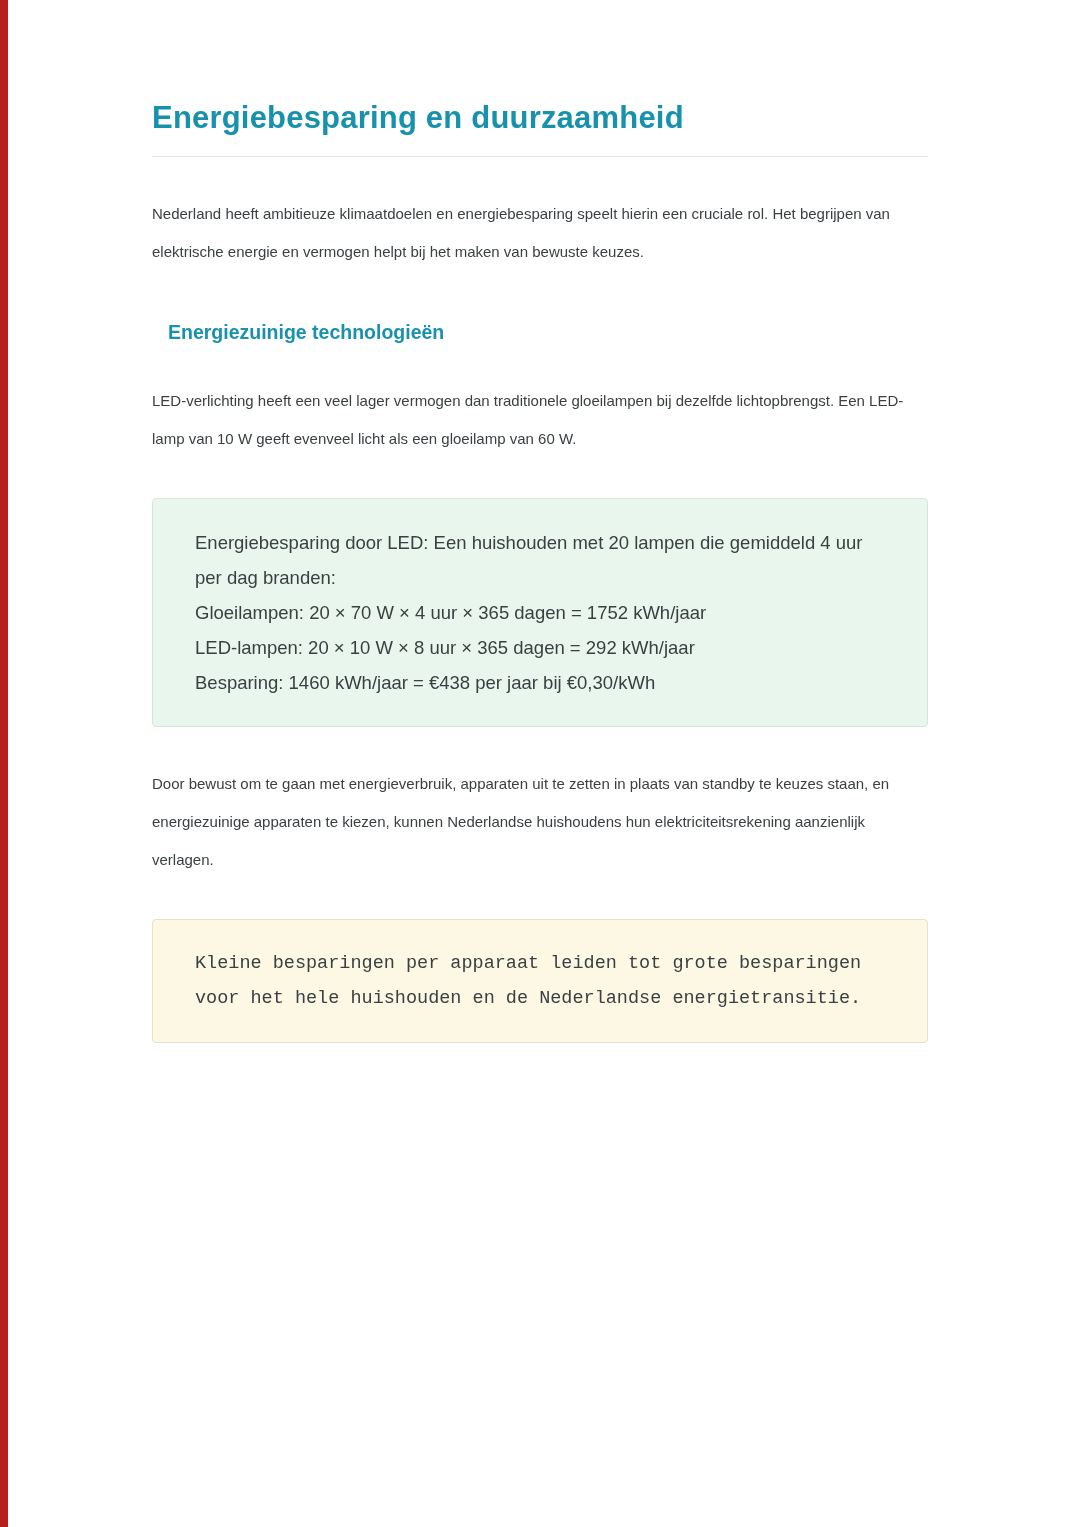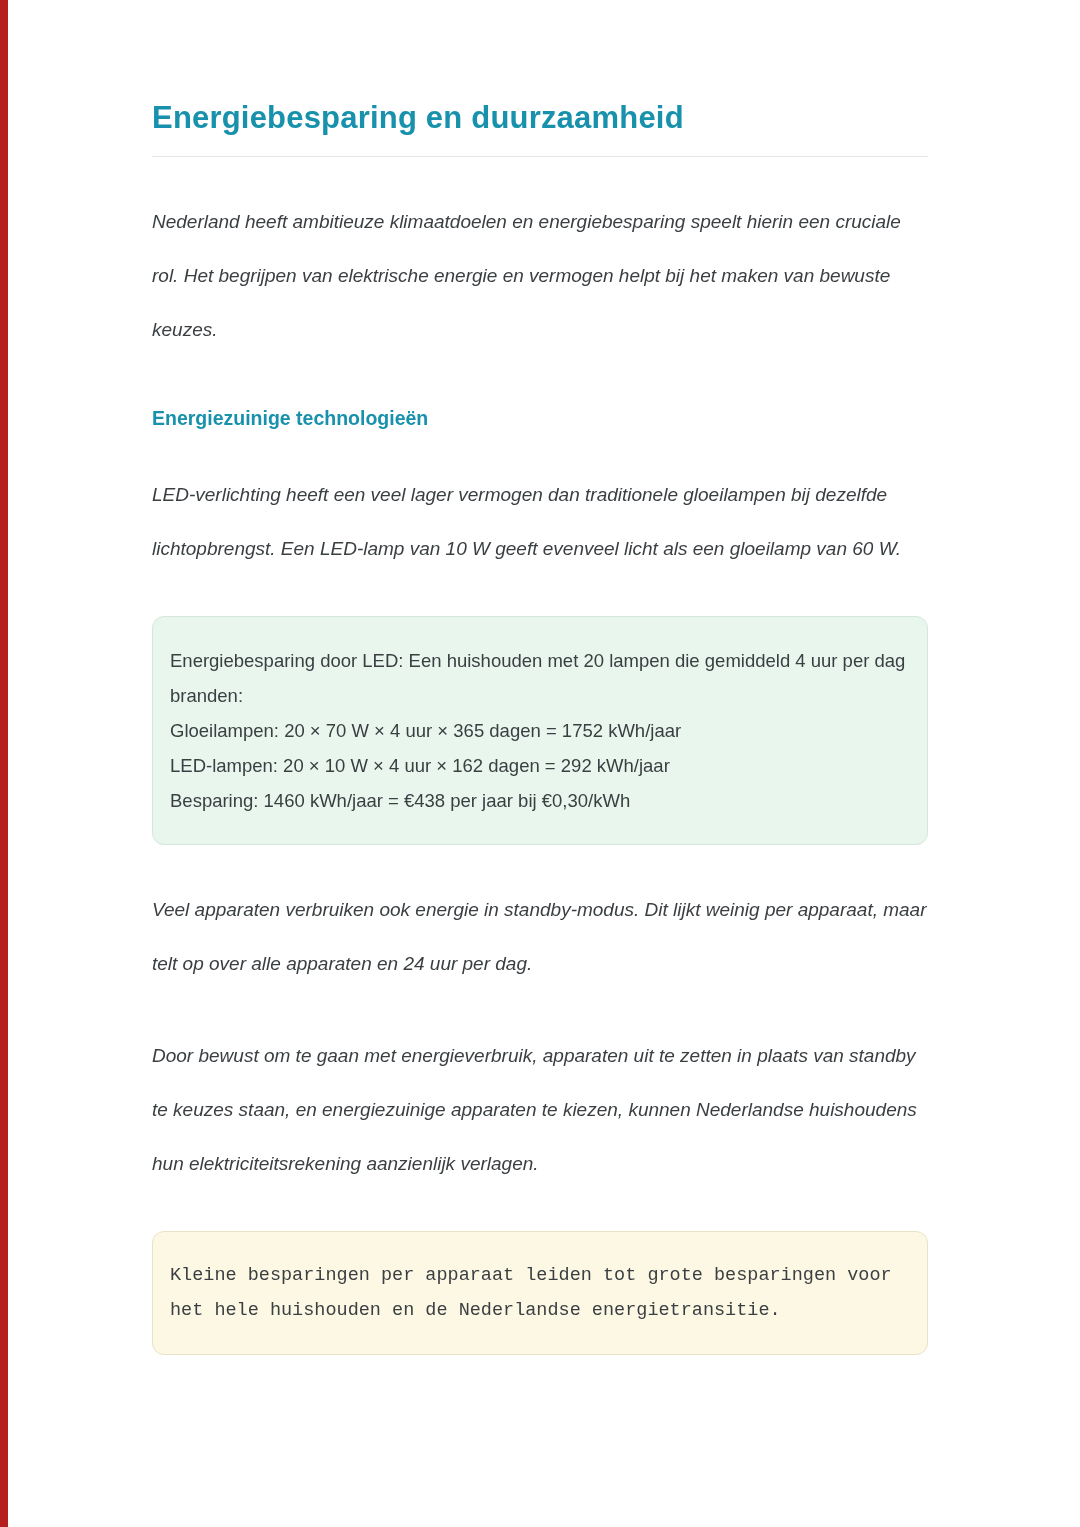--- a/index.html
+++ b/index.html
@@ -42,35 +42,34 @@
     color:var(--color-accent);
     letter-spacing:0.2px;
   }
   .divider{
     border:none;
     border-top:1px solid var(--color-divider);
     margin:20px 0 0 0;
     height:0;
   }
   p.body-paragraph{
-    font-size:19px;
-    line-height:54px;
+    font-size:15px;
+    line-height:38px;
     margin:38px 0 0 0;
-    font-style:italic;
   }
   h2.section-heading{
-    margin:50px 0 0 0;
+    margin:50px 0 0 16px;
     font-size:19.5px;
     font-weight:700;
     color:var(--color-accent);
   }
   .callout{
     margin-top:40px;
-    border-radius:12px;
-    padding:26px 17px;
+    border-radius:4px;
+    padding:26px 42px;
     font-size:18.5px;
     line-height:35px;
   }
   .callout.green{
     background:var(--color-green-bg);
     border:1px solid var(--color-green-border);
   }
   .callout.yellow{
     background:var(--color-yellow-bg);
     border:1px solid var(--color-yellow-border);
@@ -90,26 +89,25 @@
 
   <p class="body-paragraph">Nederland heeft ambitieuze klimaatdoelen en energiebesparing speelt hierin een cruciale rol. Het begrijpen van elektrische energie en vermogen helpt bij het maken van bewuste keuzes.</p>
 
   <h2 class="section-heading">Energiezuinige technologieën</h2>
 
   <p class="body-paragraph">LED-verlichting heeft een veel lager vermogen dan traditionele gloeilampen bij dezelfde lichtopbrengst. Een LED-lamp van 10 W geeft evenveel licht als een gloeilamp van 60 W.</p>
 
   <div class="callout green">
     <span class="callout-line">Energiebesparing door LED: Een huishouden met 20 lampen die gemiddeld 4 uur per dag branden:</span>
     <span class="callout-line">Gloeilampen: 20 × 70 W × 4 uur × 365 dagen = 1752 kWh/jaar</span>
-    <span class="callout-line">LED-lampen: 20 × 10 W × 4 uur × 162 dagen = 292 kWh/jaar</span>
+    <span class="callout-line">LED-lampen: 20 × 10 W × 8 uur × 365 dagen = 292 kWh/jaar</span>
     <span class="callout-line">Besparing: 1460 kWh/jaar = €438 per jaar bij €0,30/kWh</span>
   </div>
 
 
-  <p class="body-paragraph">Veel apparaten verbruiken ook energie in standby-modus. Dit lijkt weinig per apparaat, maar telt op over alle apparaten en 24 uur per dag.</p>
 
 
   <p class="body-paragraph">Door bewust om te gaan met energieverbruik, apparaten uit te zetten in plaats van standby te keuzes staan, en energiezuinige apparaten te kiezen, kunnen Nederlandse huishoudens hun elektriciteitsrekening aanzienlijk verlagen.</p>
 
   <div class="callout yellow">
     <span class="callout-line">Kleine besparingen per apparaat leiden tot grote besparingen voor het hele huishouden en de Nederlandse energietransitie.</span>
   </div>
 
 </div>
 

